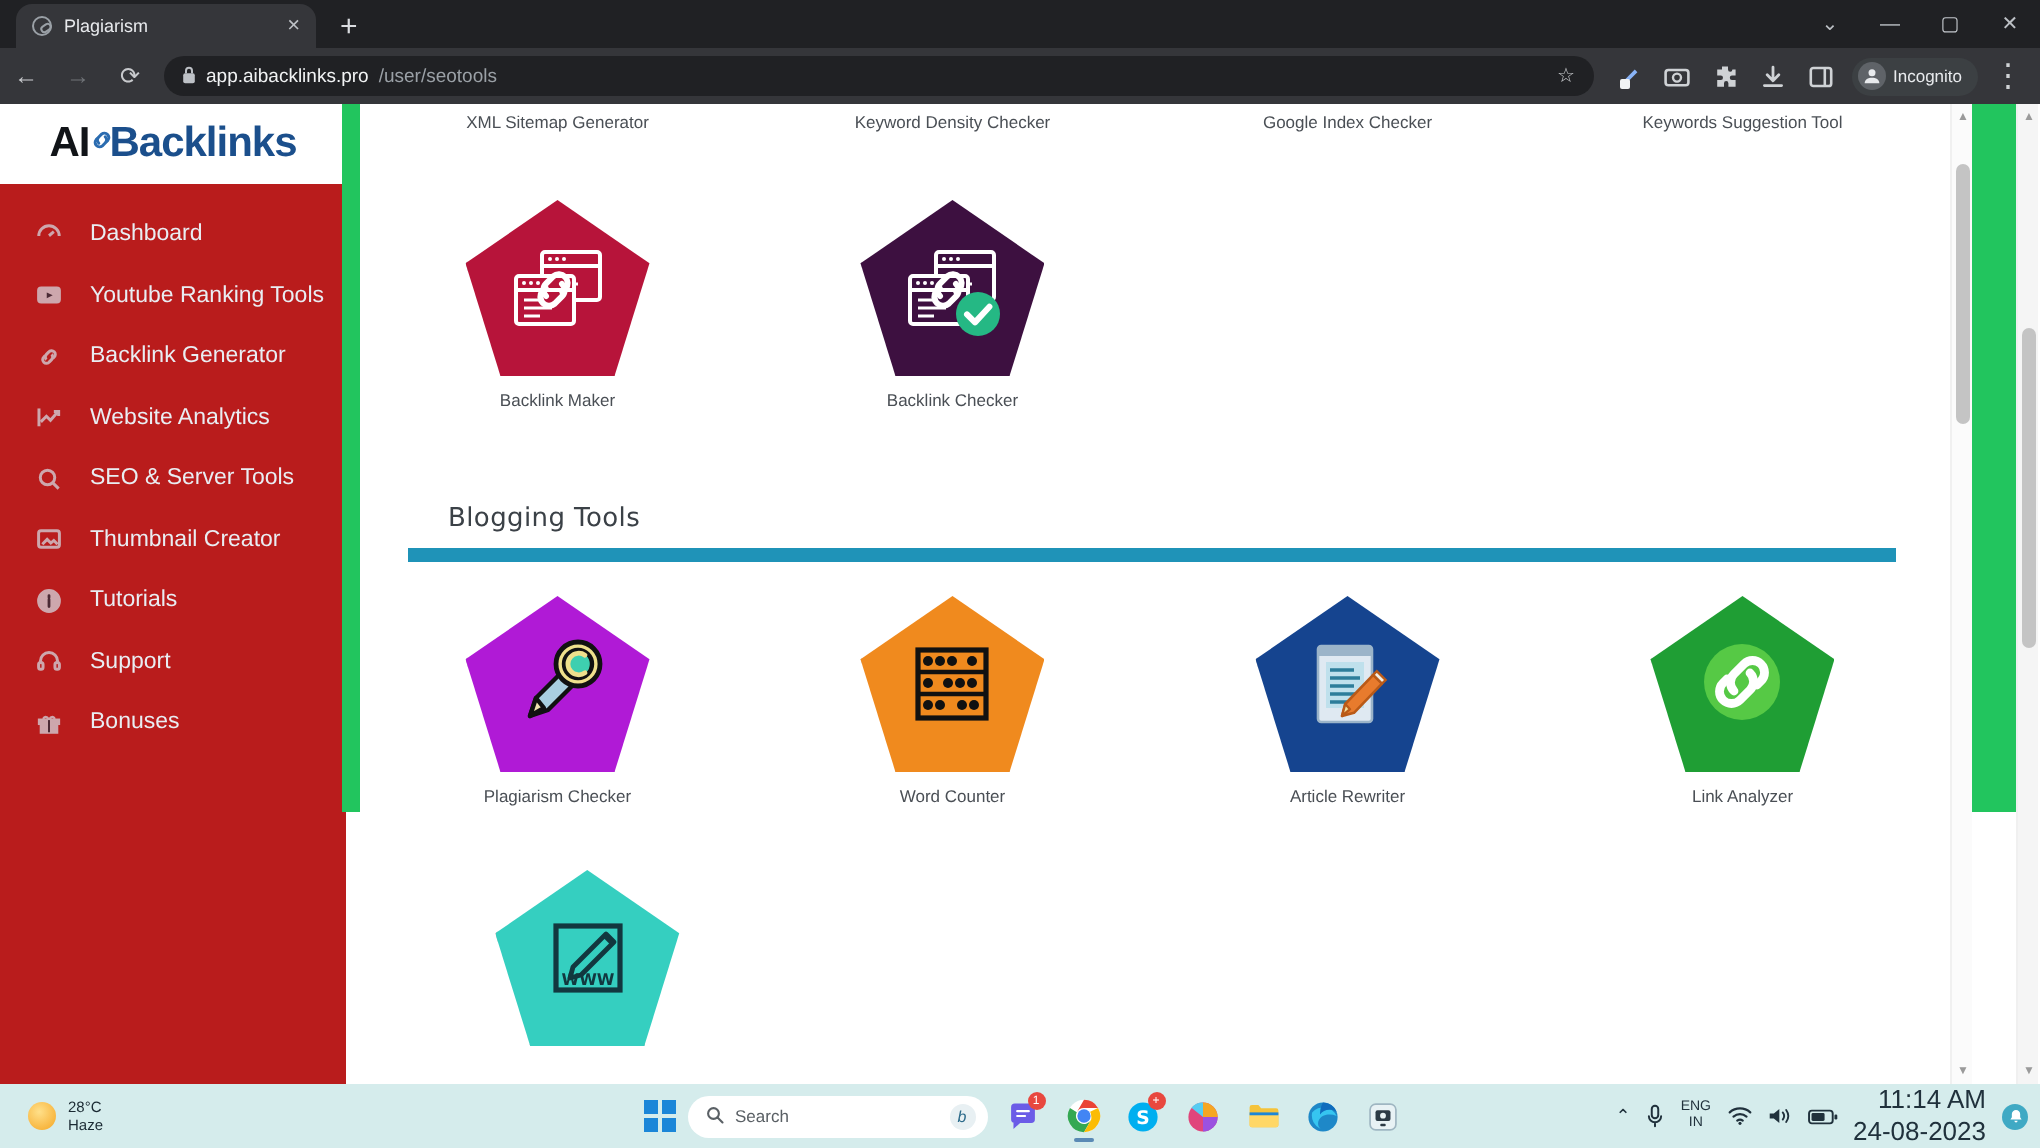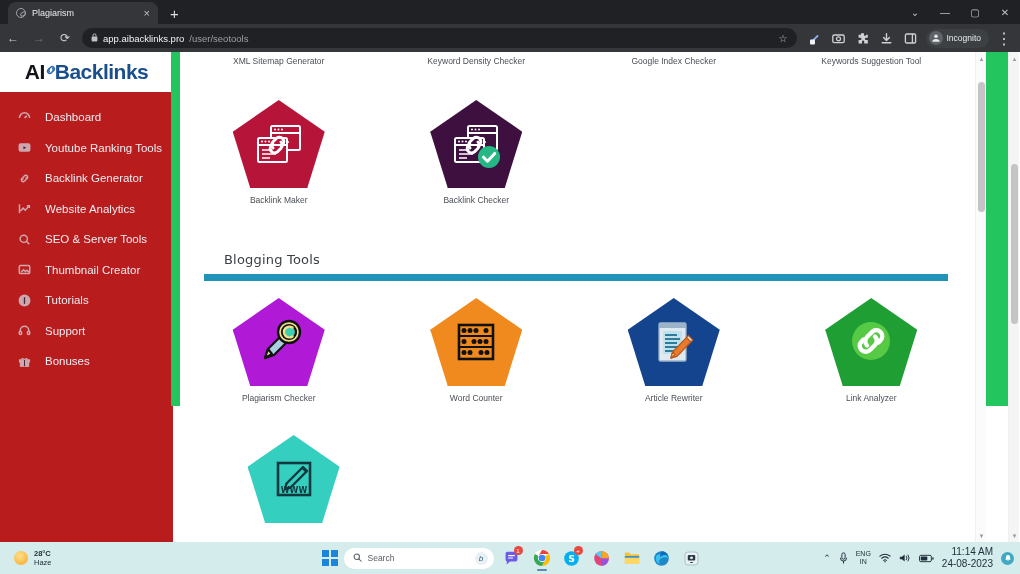--- a/index.html
+++ b/index.html
@@ -172,21 +172,21 @@
     position: absolute; left: 0; top: 542px; width: 1020px; height: 32px;
     background: #d5ecec;
     display: flex; align-items: center;
   }
   .weather { display: flex; align-items: center; gap: 6px; padding-left: 14px; }
   .weather .sun {
     width: 14px; height: 14px; border-radius: 50%;
     background: radial-gradient(circle at 40% 35%, #ffe08a, #f5a623);
   }
   .weather .wtext { font-size: 7.5px; color: #1b2a33; line-height: 1.25; }
-  .weather .wtext b { font-size: 7.5px; font-weight: 700; }
+  .weather .wtext b { font-size: 7.5px; font-weight: 400; }
   .tb-center { position: absolute; left: 322px; display: flex; align-items: center; gap: 6px; }
   .win-logo { display: grid; grid-template-columns: 7px 7px; grid-template-rows: 7px 7px; gap: 1.5px; cursor: pointer; }
   .win-logo i { background: #1b86d8; display: block; }
   .searchbox {
     width: 150px; height: 21px; background: #ffffff; border-radius: 11px;
     display: flex; align-items: center; gap: 6px; padding: 0 6px 0 9px;
     font-size: 8.5px; color: #5a6065; cursor: text;
   }
   .searchbox .bing {
     margin-left: auto; width: 13px; height: 13px; border-radius: 50%;
@@ -196,21 +196,21 @@
   .tbapp { width: 24px; height: 26px; position: relative; display: flex; align-items: center; justify-content: center; cursor: pointer; }
   .tbapp .badge {
     position: absolute; top: 1px; right: 1px; min-width: 9px; height: 9px;
     border-radius: 5px; background: #e8483f; color: #fff;
     font-size: 6px; display: flex; align-items: center; justify-content: center; padding: 0 2px;
   }
   .tbapp .dot { position: absolute; bottom: 0; width: 10px; height: 2px; border-radius: 1px; background: #5a8ab5; }
   .tray { position: absolute; right: 6px; display: flex; align-items: center; gap: 8px; }
   .tray .ti { color: #20313c; font-size: 9px; display: flex; align-items: center; cursor: pointer; }
   .tray .lang { font-size: 7px; line-height: 1.15; text-align: center; color: #20313c; cursor: pointer; }
-  .tray .clock { font-size: 10px; line-height: 1.25; text-align: right; color: #20313c; cursor: pointer; }
+  .tray .clock { font-size: 13px; line-height: 1.25; text-align: right; color: #20313c; cursor: pointer; }
   .tray .notif {
     width: 13px; height: 13px; border-radius: 50%; background: #3fa9c4; color: #fff;
     font-size: 7px; display: flex; align-items: center; justify-content: center; cursor: pointer;
   }
 </style>
 </head>
 <body>
 
 <div class="screen">
 

